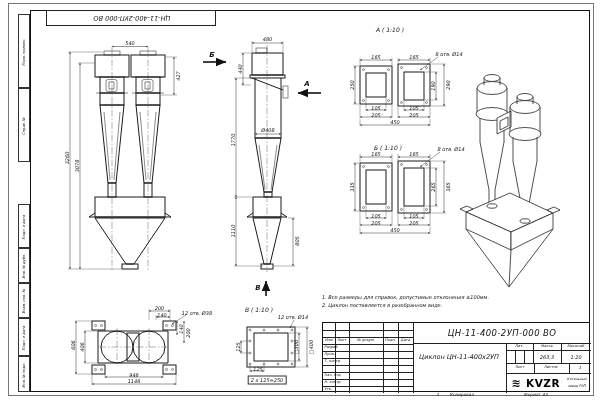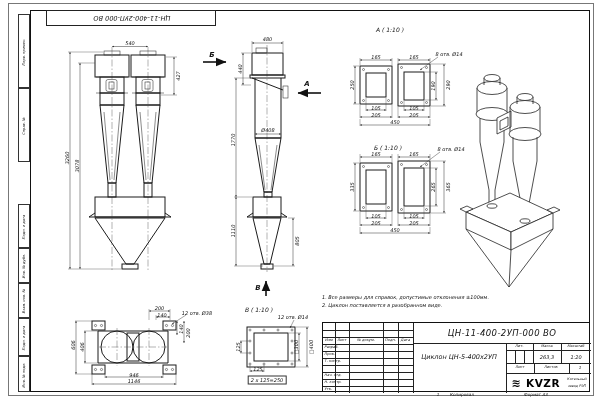--- a/index.html
+++ b/index.html
@@ -474,21 +474,21 @@
     <span class="lbl t4" style="left:67.5px;top:17.5px;">Подп.</span>
     <span class="lbl t4" style="left:82.5px;top:17.5px;">Дата</span>
     <span class="lbl t4 leftal" style="left:1.5px;top:24.5px;">Разраб.</span>
     <span class="lbl t4 leftal" style="left:1.5px;top:31.5px;">Пров.</span>
     <span class="lbl t4 leftal" style="left:1.5px;top:38.5px;">Т. контр.</span>
     <span class="lbl t4 leftal" style="left:1.5px;top:52.5px;">Нач. отд.</span>
     <span class="lbl t4 leftal" style="left:1.5px;top:59.5px;">Н. контр.</span>
     <span class="lbl t4 leftal" style="left:1.5px;top:66.5px;">Утв.</span>
 
     <span class="lbl t85" style="left:179px;top:10px;">ЦН-11-400-2УП-000 ВО</span>
-    <span class="lbl t65" style="left:136px;top:34px;">Циклон ЦН-5-400х2УП</span>
+    <span class="lbl t65" style="left:136px;top:34px;">Циклон ЦН-11-400х2УП</span>
     <span class="lbl t4" style="left:196.5px;top:23.5px;">Лит.</span>
     <span class="lbl t4" style="left:224px;top:23.5px;">Масса</span>
     <span class="lbl t4" style="left:253px;top:23.5px;">Масштаб</span>
     <span class="lbl" style="left:224px;top:33.5px;">263,3</span>
     <span class="lbl" style="left:253px;top:33.5px;">1:20</span>
     <span class="lbl t4" style="left:197px;top:45px;">Лист</span>
     <span class="lbl t4" style="left:228px;top:45px;">Листов</span>
     <span class="lbl t45" style="left:257px;top:45px;">1</span>
     <span class="lbl wavy" style="left:193px;top:60px;">≋</span>
     <span class="lbl logo" style="left:220px;top:60px;">KVZR</span>

